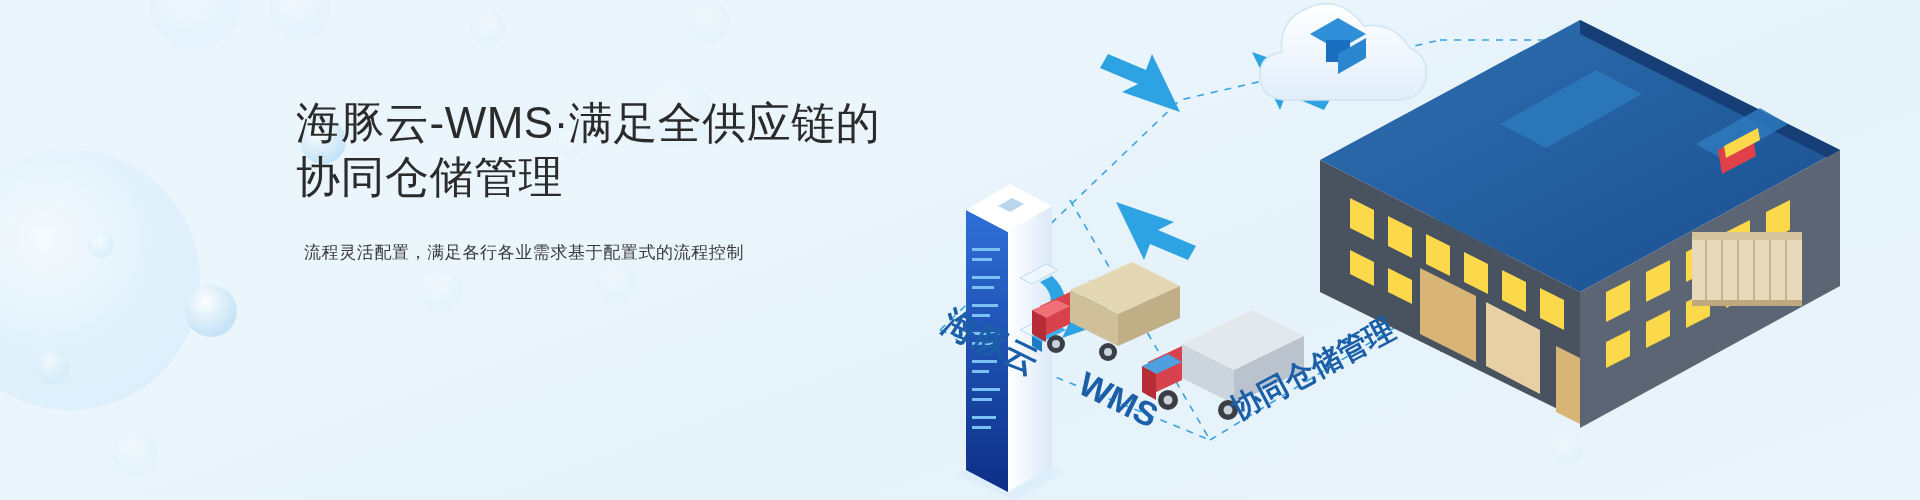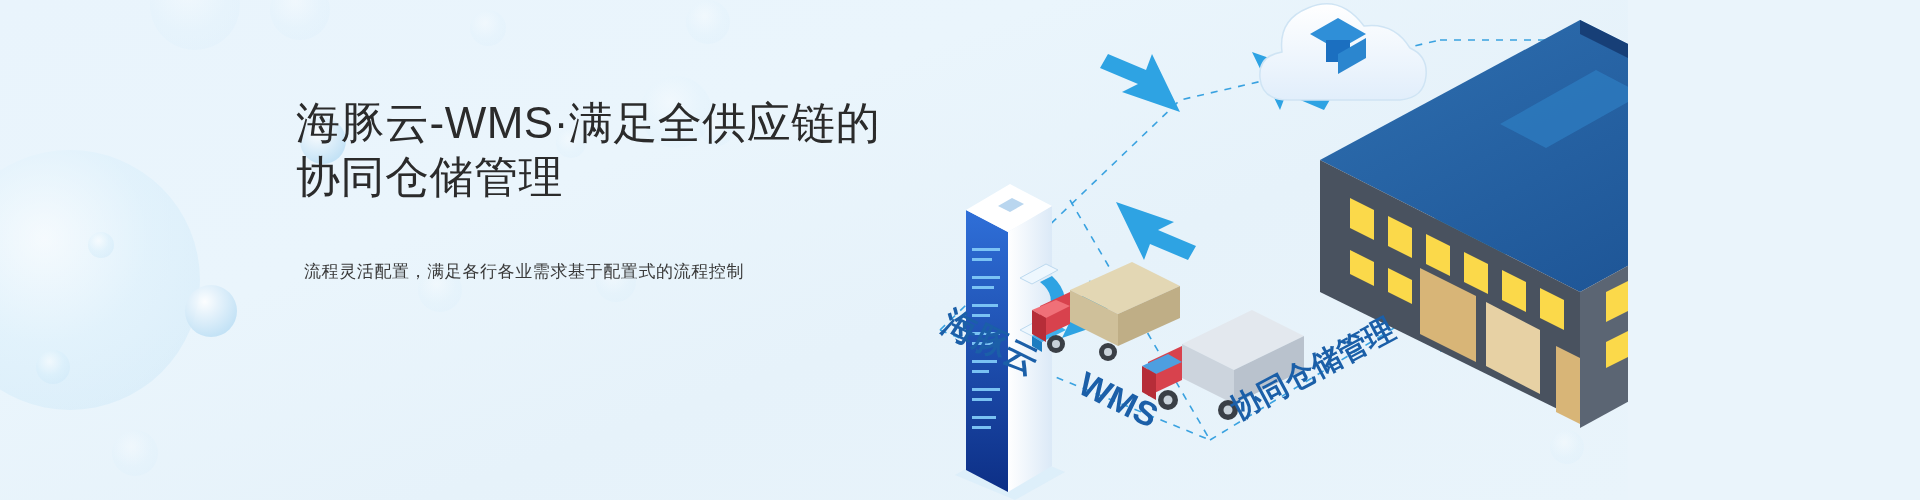--- a/index.html
+++ b/index.html
@@ -2,21 +2,21 @@
 <html><head>
 <meta charset="utf-8">
 <style>
   * { margin:0; padding:0; box-sizing:border-box; }
   html,body { width:1920px; height:500px; overflow:hidden; }
   body {
     font-family:"Liberation Sans","DejaVu Sans",sans-serif;
     background:#eaf4fb;
   }
   #banner {
-    position:relative; width:1628px; height:500px; overflow:hidden;
+    position:relative; width:1920px; height:500px; overflow:hidden;
     background:linear-gradient(160deg,#e9f4fc 0%,#eaf5fc 35%,#e6f2fa 60%,#e9f4fb 100%);
   }
   
   .bubble {
     position:absolute; border-radius:50%;
     background:radial-gradient(circle at 38% 32%, #ffffff 0%, #e5f2fb 28%, #bfe0f5 72%, #aed8f2 100%);
     opacity:.85; pointer-events:none;
   }
   .bubble.soft {
     background:radial-gradient(circle at 40% 34%, rgba(255,255,255,.95) 0%, rgba(214,238,251,.75) 45%, rgba(178,218,243,.55) 100%);
@@ -26,22 +26,22 @@
     background:radial-gradient(circle at 42% 36%, rgba(255,255,255,.8) 0%, rgba(220,240,252,.5) 50%, rgba(190,224,246,.35) 100%);
     opacity:.4;
   }
   
   #text-block { position:absolute; left:296px; top:96px; width:640px; }
   #title {
     font-size:44px; line-height:54px; color:#2b2b2b; font-weight:400;
     letter-spacing:.5px; white-space:pre-line;
   }
   #subtitle {
-    margin-top:56px; margin-left:8px;
-    font-size:17px; line-height:26px; color:#3a3a3a; letter-spacing:.6px;font-family:Liberation Mono, monospace;
+    margin-top:36px; margin-left:8px;
+    font-size:17px; line-height:26px; color:#3a3a3a; letter-spacing:.6px;
   }
   
   #illustration { position:absolute; left:880px; top:0; width:1040px; height:500px; }
   #illustration svg { display:block; }
 </style>
 </head>
 <body>
 
 <div id="banner">
 

